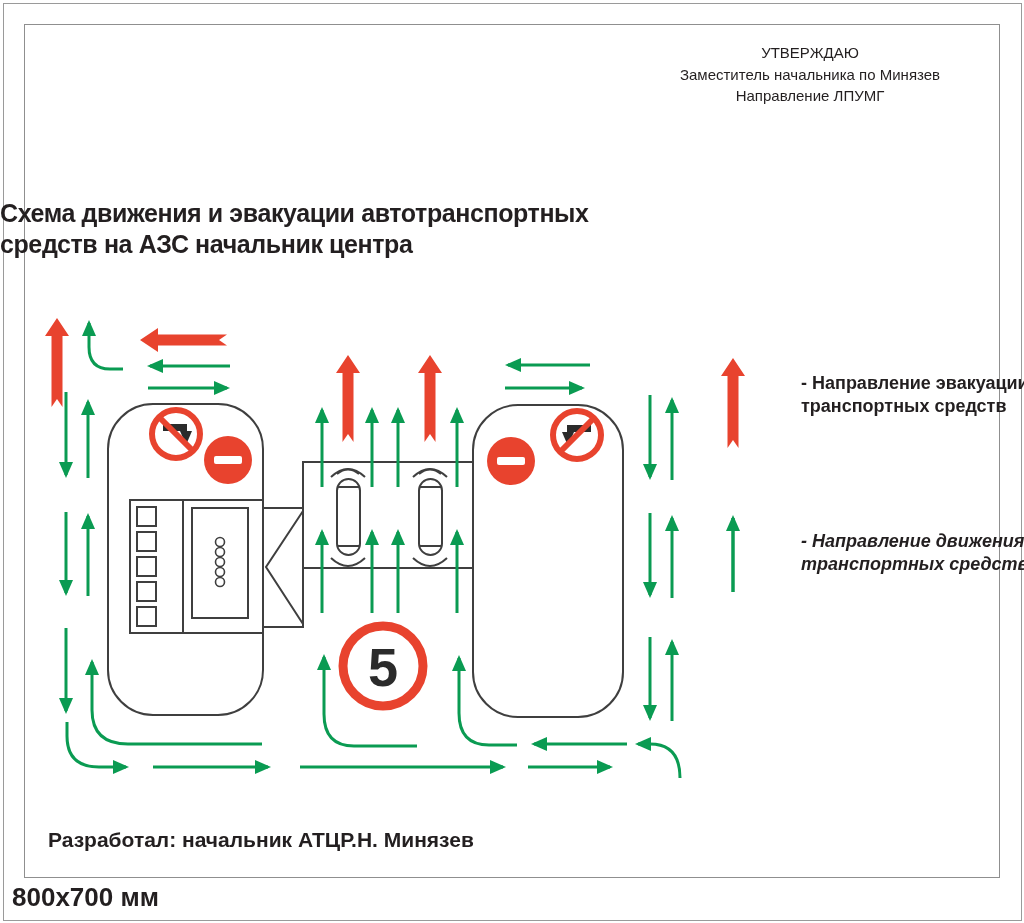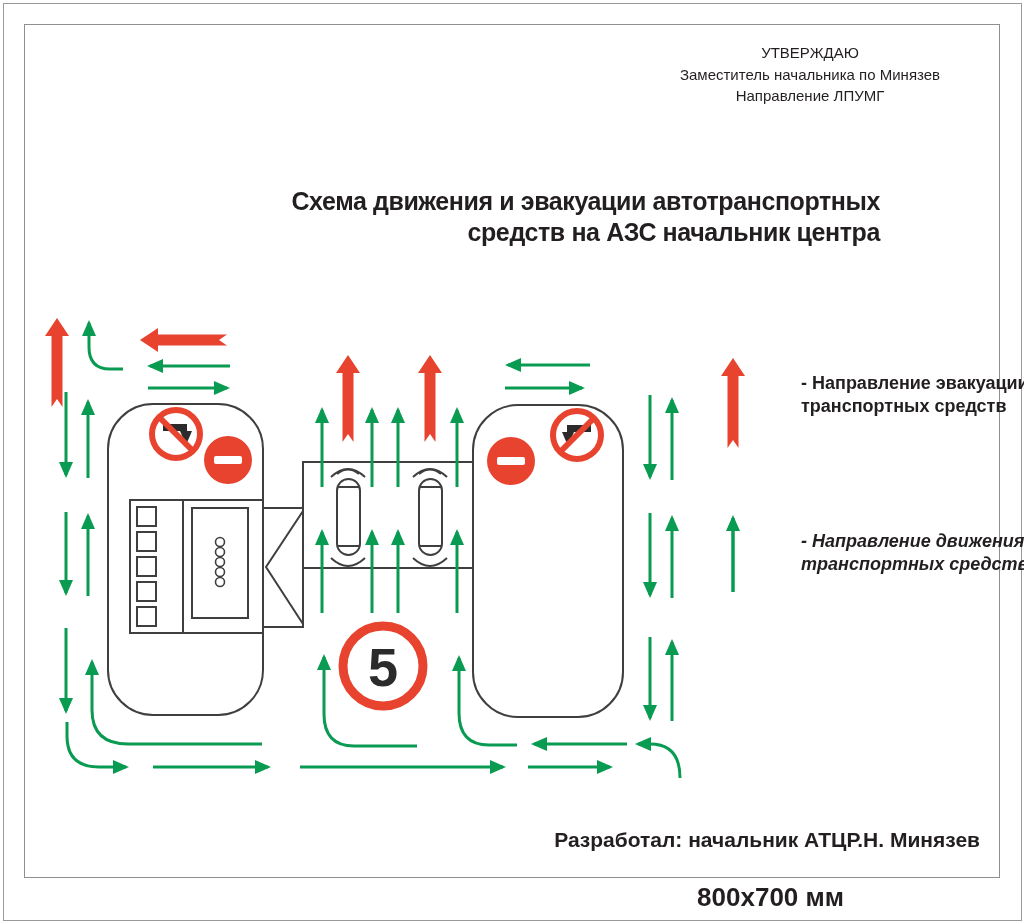--- a/index.html
+++ b/index.html
@@ -2,29 +2,29 @@
 <html><head>
 <meta charset="utf-8">
 <style>
   html,body{margin:0;padding:0;background:#fff;}
   .page{position:relative;width:1024px;height:923px;background:#fff;overflow:hidden;
         font-family:"Liberation Sans","DejaVu Sans",sans-serif;color:#231f20;}
   .frame-outer{position:absolute;left:3px;top:3px;width:1017px;height:916px;border:1px solid #9a9a9a;}
   .frame-inner{position:absolute;left:24px;top:24px;width:974px;height:852px;border:1px solid #8f8f8f;background:#fff;}
   .approval{position:absolute;left:610px;top:42px;width:400px;text-align:center;
             font-weight:normal;font-size:15px;line-height:21.5px;}
-  .title{position:absolute;left:0;top:186px;width:880px;text-align:right;
+  .title{position:absolute;left:0;top:198px;width:880px;text-align:left;
          font-weight:bold;font-size:25px;line-height:31px;letter-spacing:-0.4px;}
   .legend-label{position:absolute;width:250px;font-weight:bold;font-size:18px;line-height:23px;margin-left:45px;}
   .legend-evac{left:756px;top:372px;}
   .legend-move{left:756px;top:530px;font-style:italic;}
-  .footer{position:absolute;left:48px;top:828px;width:932px;display:flex;justify-content:flex-end;
+  .footer{position:absolute;left:48px;top:828px;width:932px;display:flex;justify-content:flex-start;
           font-weight:bold;font-size:21px;}
-  .size-label{position:absolute;left:0;top:882px;width:844px;text-align:right;
-              font-weight:bold;font-size:26px;}
+  .size-label{position:absolute;left:0;top:882px;width:844px;text-align:left;
+              font-weight:bold;font-size:26px;padding-left:12px;}
   svg.diagram{position:absolute;left:0;top:0;width:1024px;height:923px;}
 </style>
 </head>
 <body>
 
 <div class="page">
   <div class="frame-outer"></div>
   <div class="frame-inner"></div>
 
   <svg class="diagram" viewBox="0 0 1024 923">

